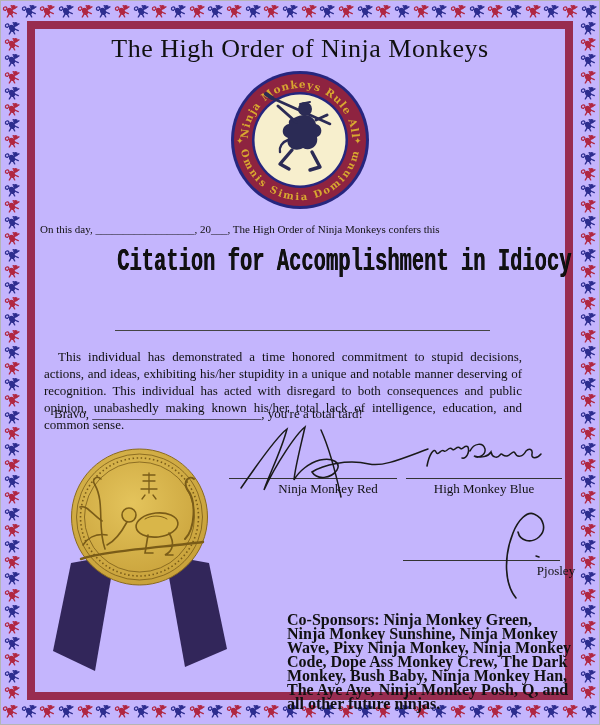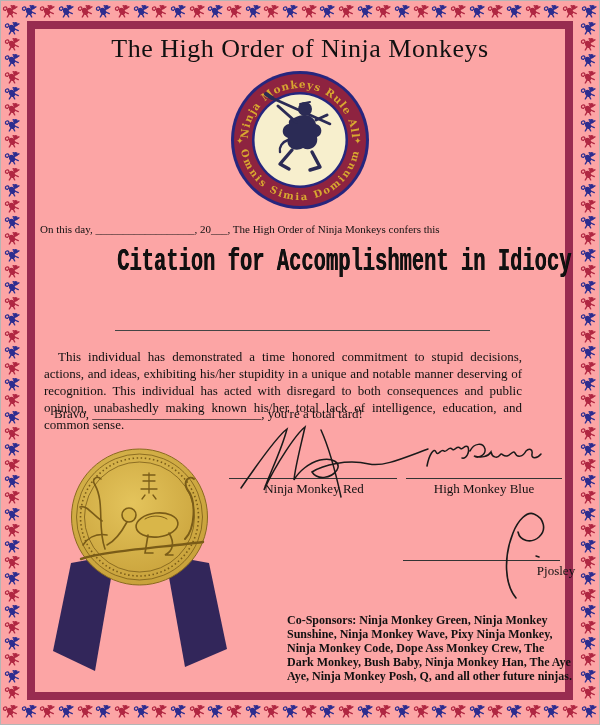--- a/index.html
+++ b/index.html
@@ -1,17 +1,17 @@
 <!DOCTYPE html>
 <html><head>
 <meta charset="utf-8">
 <style>
   html,body{margin:0;padding:0;background:#fff;}
   .cert{
-    position:relative;width:600px;height:725px;background:#fca5a5;
+    position:relative;width:600px;height:725px;background:#c4b5fd;
     box-shadow:0 0 0 1px #b5b5b5 inset;overflow:hidden;
     font-family:"Liberation Serif", serif;color:#111;
   }
   
   .strip{position:absolute;display:flex;justify-content:space-between;align-items:center;}
   .strip-top{top:2px;left:2px;right:2px;height:16px;flex-direction:row;}
   .strip-bottom{bottom:7px;left:2px;right:2px;height:16px;flex-direction:row;}
   .strip-left{top:20px;bottom:26px;left:3px;width:18px;flex-direction:column;}
   .strip-right{top:20px;bottom:26px;right:3px;width:18px;flex-direction:column;}
   .monkey{width:17px;height:15px;flex:0 0 auto;}
@@ -30,25 +30,25 @@
   .name-line{position:absolute;top:330px;left:115px;width:375px;border-top:1px solid #444;height:0;}
   .body-par{position:absolute;top:344px;left:40px;width:478px;margin:4px;font-size:13px;line-height:17px;
     text-align:justify;text-indent:14px;}
   .bravo{position:absolute;top:406px;left:40px;width:478px;margin:0;font-size:13px;text-indent:14px;}
   .medal{position:absolute;top:445px;left:45px;width:190px;height:250px;}
   .sigline{position:absolute;border-top:1px solid #333;height:0;}
   .sigline-a{top:478px;left:229px;width:168px;}
   .sigline-b{top:478px;left:406px;width:156px;}
   .sigline-c{top:560px;left:403px;width:157px;}
   .siglabel{position:absolute;margin:0;font-size:13px;text-align:center;}
-  .siglabel-a{top:481px;left:230px;width:168px;}
+  .siglabel-a{top:481px;left:244px;width:168px;}
   .siglabel-b{top:481px;left:406px;width:156px;}
   .siglabel-c{top:563px;left:516px;width:80px;}
   .cosponsors{position:absolute;top:613px;left:287px;width:286px;margin:0;
-    font-size:12px;font-weight:bold;line-height:14px;text-align:left;}
+    font-size:16px;font-weight:bold;line-height:14px;text-align:left;}
   .overlay{position:absolute;top:0;left:0;width:600px;height:725px;pointer-events:none;}
   .hidden-defs{position:absolute;width:0;height:0;overflow:hidden;}
 </style>
 </head>
 <body>
 
 <svg class="hidden-defs" aria-hidden="true">
   <defs>
     <symbol id="monkey-shape" viewBox="0 0 20 17">
       <path d="M4.2,8.2 C1.2,8.6 0.8,5.2 3.2,4.4 C5.4,3.7 6.6,5.8 5.2,7.2" fill="none" stroke="currentColor" stroke-width="1.5" stroke-linecap="round"></path>

